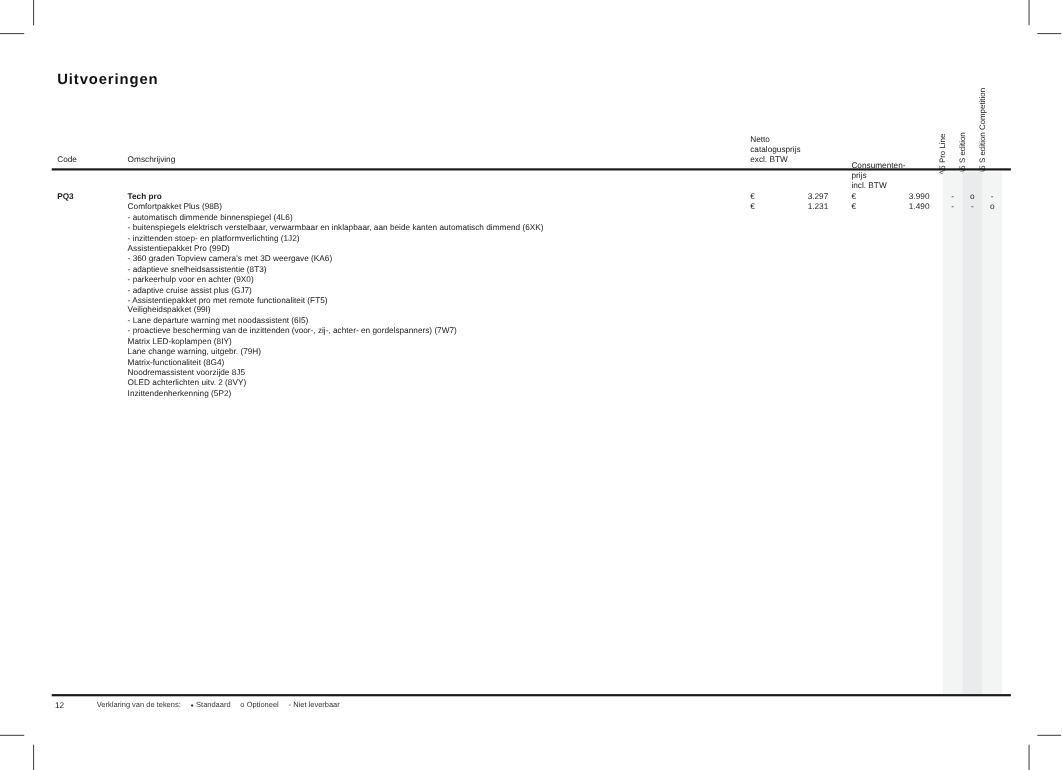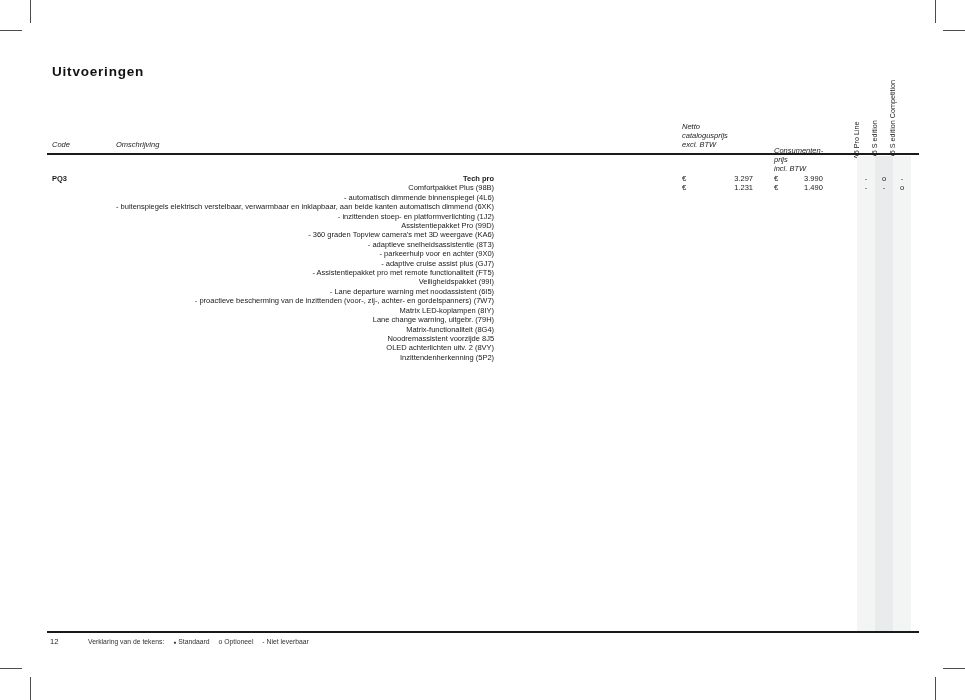--- a/index.html
+++ b/index.html
@@ -33,21 +33,21 @@
   .title {
     position: absolute;
     left: 52px; top: 64px;
     font-size: 13.5px;
     font-weight: bold;
     letter-spacing: 0.8px;
     color: #111;
   }
 
   
-  .th { position: absolute; font-size: 7.5px; color: #222; font-style: italic; }
+  .th { position: absolute; font-size: 7.5px; color: #222; }
   .th-code { left: 52px; top: 140px; }
   .th-desc { left: 116px; top: 140px; }
   .th-multi { line-height: 9.2px; }
   .th-net { left: 682px; top: 122px; }
   .th-cons { left: 774px; top: 122px; margin-top: 24px; }
   .trim-label {
     position: absolute;
     top: 151px;
     font-size: 7.2px;
     color: #222;
@@ -77,31 +77,30 @@
     font-size: 7.5px;
     font-weight: bold;
   }
   .desc-block {
     position: absolute;
     left: 116px; top: 174px;
     font-size: 7.5px;
     line-height: 9.4px;
     white-space: nowrap;
     color: #1a1a1a;
-    text-align: right;
   }
   .desc-title { font-weight: bold; }
 
   .price-row { position: absolute; left: 0; width: 965px; height: 9.4px; font-size: 7.5px; }
   .price-row-0 { top: 174px; }
   .price-row-1 { top: 183.4px; }
   .price-row .euro-net  { position: absolute; left: 682px; }
   .price-row .num-net   { position: absolute; left: 690px; width: 63px; text-align: right; }
   .price-row .euro-cons { position: absolute; left: 774px; }
-  .price-row .num-cons  { position: absolute; left: 782px; width: 63px; text-align: center; }
+  .price-row .num-cons  { position: absolute; left: 782px; width: 63px; text-align: right; }
   .price-row .avail { position: absolute; width: 18px; text-align: center; }
   .price-row .avail-0 { left: 857px; }
   .price-row .avail-1 { left: 875px; }
   .price-row .avail-2 { left: 893px; }
 
   
   .page-number {
     position: absolute;
     left: 50px; top: 637px;
     font-size: 7.5px;

